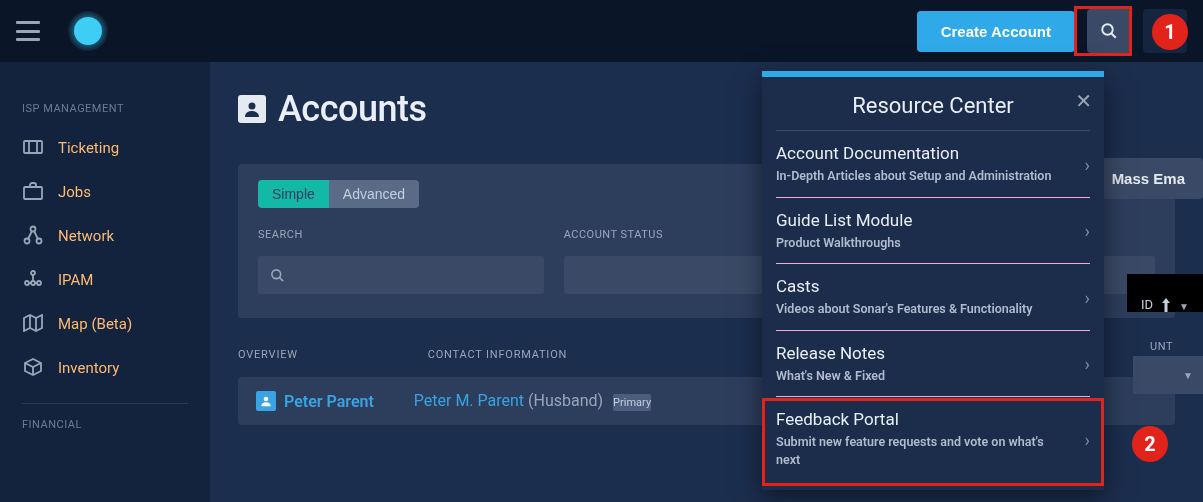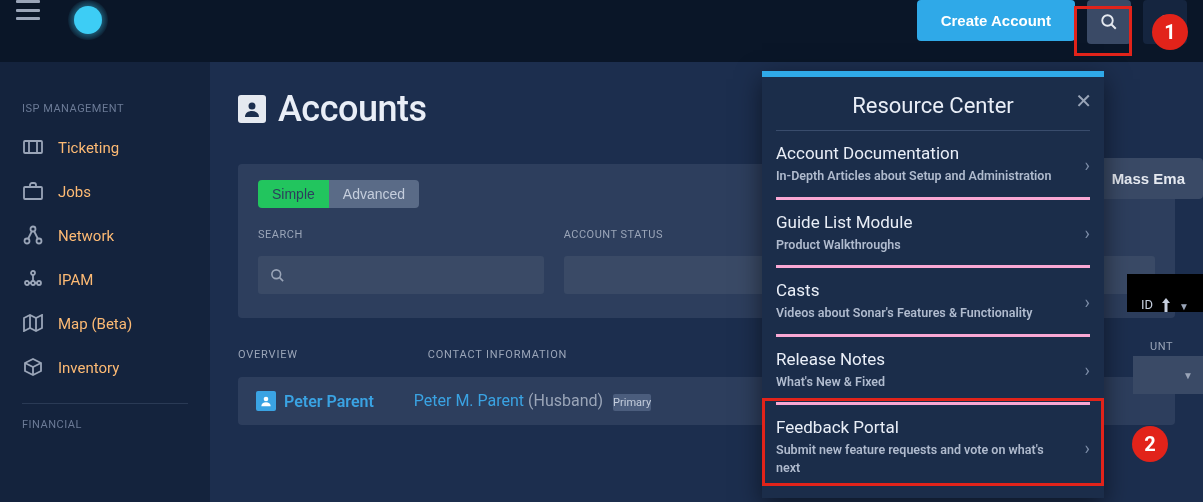--- a/index.html
+++ b/index.html
@@ -1,19 +1,19 @@
 <!DOCTYPE html>
 <html><head>
 <meta charset="utf-8">
 <style>
   * { box-sizing: border-box; margin: 0; padding: 0; }
   html, body { width: 1203px; height: 502px; overflow: hidden; font-family: -apple-system, BlinkMacSystemFont, "Segoe UI", Roboto, Helvetica, Arial, sans-serif; background: #0a1628; color: #e5e9f0; }
   
   
-  .top-header { position: absolute; top: 0; left: 0; right: 0; height: 62px; background: #0a1628; display: flex; align-items: flex-start; padding: 0 16px; z-index: 5; }
+  .top-header { position: absolute; top: 0; left: 0; right: 0; height: 62px; background: #0a1628; display: flex; align-items: center; padding: 0 16px; z-index: 5; }
   .hamburger { width: 24px; height: 20px; display: flex; flex-direction: column; justify-content: space-between; cursor: pointer; }
   .hamburger div { height: 3px; background: #9aa5b8; border-radius: 1px; }
   .logo { margin-left: 28px; width: 40px; height: 40px; border-radius: 50%; background: radial-gradient(circle at 50% 50%, #3dcdf5 0%, #0a1628 75%); position: relative; }
   .logo::after { content:""; position:absolute; inset:6px; border-radius:50%; background:#3dcdf5; }
   .header-spacer { flex: 1; }
   .btn-create { background: #2fa9e8; color: #fff; font-weight: 600; font-size: 15px; padding: 12px 24px; border: none; border-radius: 4px; cursor: pointer; }
   .btn-icon-square { width: 44px; height: 44px; background: #3a4a66; border: none; border-radius: 4px; color: #e5e9f0; font-size: 18px; margin-left: 12px; cursor: pointer; display:flex; align-items:center; justify-content:center; }
   .btn-help { width: 44px; height: 44px; background: #15253f; border: none; border-radius: 4px; color: #a8b3c8; font-size: 18px; margin-left: 12px; cursor: pointer; display:flex; align-items:center; justify-content:center; }
   
   
@@ -28,21 +28,21 @@
   .page-title-row { display: flex; align-items: center; padding: 26px 28px 10px; }
   .page-title-row .title-icon { width: 28px; height: 28px; background: #e5e9f0; border-radius: 3px; margin-right: 12px; display:flex; align-items:center; justify-content:center; }
   .page-title-row h1 { font-size: 36px; font-weight: 500; color: #e9eef7; letter-spacing: -0.5px; }
   .title-spacer { flex:1; }
   .btn-secondary { background:#3a4a66; color:#e5e9f0; font-size:15px; font-weight:600; padding:12px 18px; border:none; border-radius:4px; margin-left:10px; cursor:pointer; white-space:nowrap; }
   
   
   .filter-panel { margin: 24px 28px 0; background: #2d3e5d; border-radius: 4px; padding: 16px 20px 24px; }
   .seg-control { display: inline-flex; border-radius: 4px; overflow: hidden; margin-bottom: 20px; }
   .seg-control button { border: none; padding: 6px 14px; font-size: 14px; cursor: pointer; }
-  .seg-simple { background: #22c55e; color: #2d3e5d; }
+  .seg-simple { background: #14b8a6; color: #2d3e5d; }
   .seg-advanced { background: #5a6b87; color: #c5cedd; }
   .filter-row { display: flex; gap: 20px; }
   .filter-col { flex: 1; min-width: 0; }
   .filter-label { font-size: 11px; letter-spacing: 0.5px; color: #9aa5b8; margin-bottom: 15px; text-transform: uppercase; }
   .filter-input { width: 100%; height: 38px; background: #3a4a66; border: none; border-radius: 3px; color: #e5e9f0; padding: 0 12px; font-size: 14px; display:flex; align-items:center; justify-content:space-between; }
   .filter-input .search-ico { color:#9aa5b8; }
   .caret { font-size: 10px; color:#9aa5b8; }
   
   
   .table-section { margin: 30px 28px 0; }
@@ -60,21 +60,21 @@
   .rt-dropdown2 { position:absolute; top:294px; right:0; background:#3a4a66; height:38px; width:70px; display:flex; align-items:center; justify-content:flex-end; padding:0 10px; }
   .rt-label2 { position:absolute; top:278px; right:30px; font-size:11px; letter-spacing:0.5px; color:#9aa5b8; }
   
   
   .resource-center { position: absolute; top: 71px; left: 762px; width: 342px; background: #1b2d4a; z-index: 20; box-shadow: 0 8px 24px rgba(0,0,0,0.5); }
   .resource-center .rc-bar { height:6px; background:#2fa9e8; }
   .resource-center .rc-header { position:relative; text-align:center; padding:16px 0 12px; }
   .resource-center .rc-header h2 { font-size:22px; font-weight:400; color:#e9eef7; }
   .resource-center .rc-close { position:absolute; right:12px; top:12px; color:#9aa5b8; font-size:20px; cursor:pointer; }
   .rc-list { padding: 0 14px 10px; }
-  .rc-item { border-top: 3px solid #f9a8d4; padding: 12px 20px 12px 0; position: relative; cursor: pointer; }
+  .rc-item { border-top: 1px solid #f9a8d4; padding: 12px 20px 12px 0; position: relative; cursor: pointer; }
   .rc-item:first-child { border-top: 1px solid #394c6c; }
   .rc-item-title { font-size: 17px; color: #e9eef7; font-weight:400; margin-bottom:4px; }
   .rc-item-sub { font-size: 12.5px; color: #b0bbce; font-weight:600; line-height:1.4; }
   .rc-item .chev { position:absolute; right:0; top:50%; transform:translateY(-50%); color:#7a8aa5; font-size:18px; }
   
   
   .anno-box { position: absolute; border: 3px solid #e2231a; z-index: 50; pointer-events: none; }
   .callout { position: absolute; width: 36px; height: 36px; background: #e2231a; border-radius: 50%; color: #fff; font-size: 20px; font-weight:700; display:flex; align-items:center; justify-content:center; z-index:60; }
   
   svg { display:block; }

